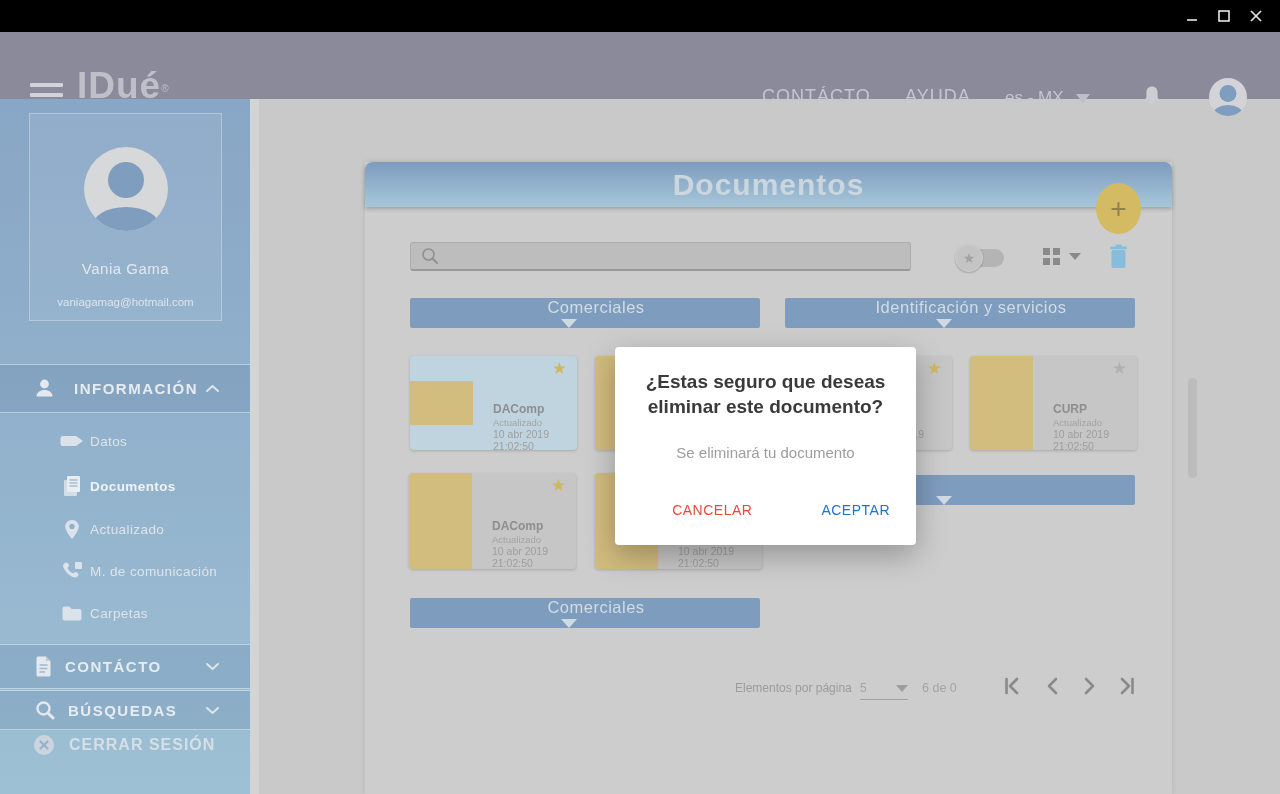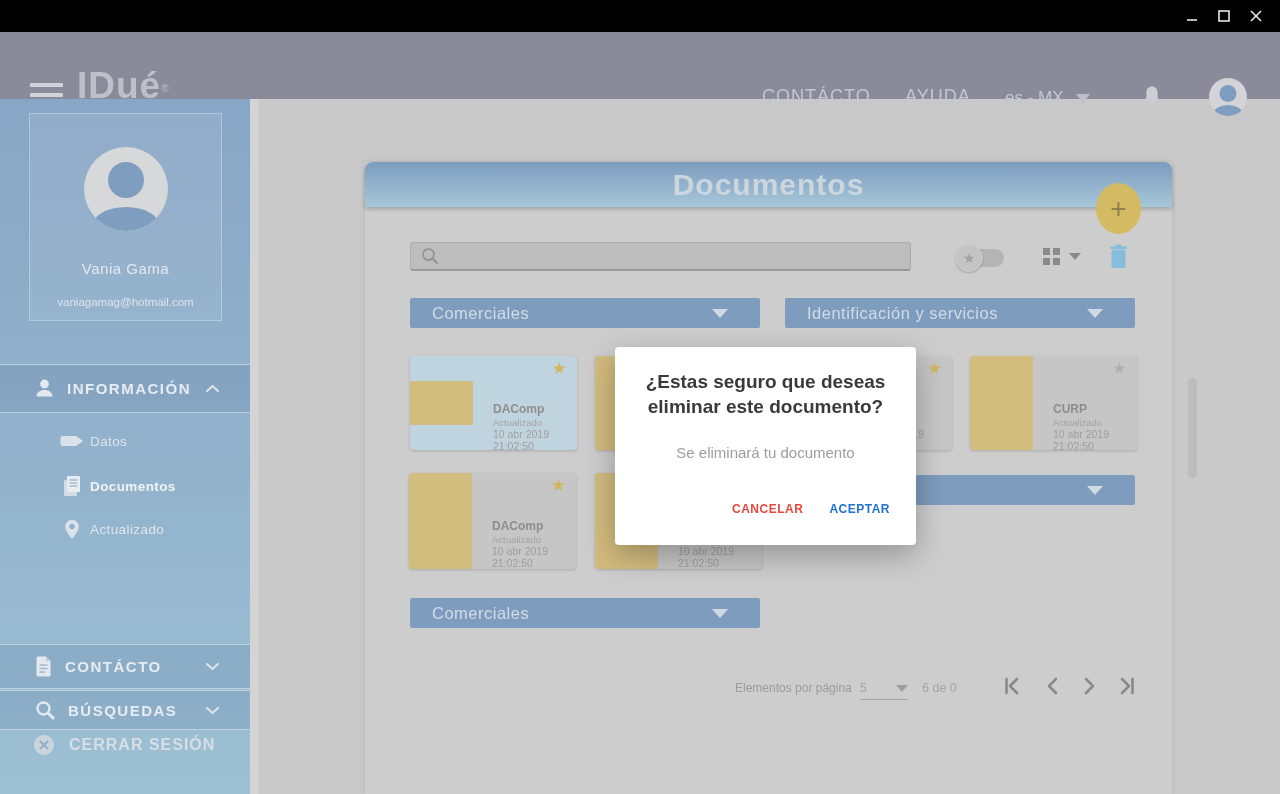--- a/index.html
+++ b/index.html
@@ -70,21 +70,21 @@
   .fav-toggle { position:absolute; left:590px; top:82px; width:50px; height:28px; cursor:pointer; }
   .fav-toggle .pill { position:absolute; left:14px; top:5px; width:35px; height:18px; border-radius:9px; background:#b4b4b4; }
   .fav-toggle .knob { position:absolute; left:0; top:0; width:28px; height:28px; border-radius:50%; background:#c4c4c4; border:1px solid #cecece; box-shadow:0 1px 2px rgba(0,0,0,0.2); display:flex; align-items:center; justify-content:center; color:#a2a2a2; font-size:14px; }
 
   .grid-btn { position:absolute; left:678px; top:86px; display:flex; align-items:center; cursor:pointer; }
   .grid-ico { width:17px; height:17px; display:grid; grid-template-columns:7px 7px; grid-template-rows:7px 7px; gap:3px; }
   .grid-ico i { background:#8a8a8a; }
   .grid-btn .tri { border-left-width:6px; border-right-width:6px; border-top-width:7px; border-top-color:#8a8a8a; margin-left:9px; }
   .trash-btn { position:absolute; left:744px; top:82px; cursor:pointer; }
 
-  .filter-bar { position:absolute; width:350px; height:30px; background:#7e9cbe; border-radius:2px; display:flex; align-items:center; cursor:pointer; }
+  .filter-bar { position:absolute; width:350px; height:30px; background:#7e9cbe; border-radius:2px; display:flex; align-items:center; cursor:pointer;flex-direction:column; }
   .filter-bar .flabel { margin-left:22px; font-size:16.5px; color:#d2dce5; letter-spacing:0.5px; flex:1; }
   .filter-bar .tri { border-left-width:8px; border-right-width:8px; border-top-width:9px; border-top-color:#d0dae3; margin-right:32px; }
 
   .card { position:absolute; width:167px; background:#c6c6c6; border-radius:4px; box-shadow:0 1px 3px rgba(0,0,0,0.18); cursor:pointer; }
   .card.blue { background:#c0d4df; }
   .card-img { position:absolute; left:0; background:#d2bc7e; }
   .card-img.full { top:0; bottom:0; width:63px; border-radius:4px 0 0 4px; }
   .card-img.inset { top:25px; width:63px; height:44px; }
   .card-star { position:absolute; right:10px; top:2px; font-size:17px; color:#d0b75f; }
   .card-star.gray { color:#b1b1b1; }
@@ -101,21 +101,21 @@
   .pg-nav { position:absolute; top:0; cursor:pointer; }
   .pg-nav svg { stroke:#8a8a8a; stroke-width:2.6; fill:none; stroke-linecap:round; stroke-linejoin:round; }
 
   .scrollbar-thumb { position:absolute; left:1188px; top:378px; width:9px; height:100px; border-radius:5px; background:#bcbcbc; cursor:pointer; }
 
   
   .modal { position:absolute; left:615px; top:347px; width:301px; height:198px; background:#fff; border-radius:4px; box-shadow:0 10px 30px rgba(0,0,0,0.28); z-index:50; }
   .modal-title { position:absolute; left:18px; top:22px; width:265px; text-align:center; font-size:19px; font-weight:bold; color:#3a3a3a; line-height:25px; }
   .modal-msg { position:absolute; left:0; top:97px; width:100%; text-align:center; font-size:15px; color:#9d9d9d; }
   .modal-actions { position:absolute; right:26px; top:155px; display:flex; gap:26px; }
-  .modal-btn { font-size:12px; font-weight:bold; letter-spacing:0.5px; cursor:pointer; background:none; border:none; font-family:"Liberation Sans",sans-serif; }
+  .modal-btn { font-size:14px; font-weight:normal; letter-spacing:0.5px; cursor:pointer; background:none; border:none; font-family:"Liberation Sans",sans-serif;margin-left:43px; }
   .modal-btn.cancel { color:#e7493e; }
   .modal-btn.accept { color:#2071d3; }
 
   svg.ic { display:block; }
 </style>
 </head>
 <body>
 
 <div id="app">
 
@@ -168,21 +168,21 @@
   <div class="sidebar">
     <div class="profile-card">
       <div class="avatar avatar-profile">
         <span class="head"></span>
         <span class="shoulders"></span>
       </div>
       <div class="profile-name">Vania Gama</div>
       <div class="profile-email">vaniagamag@hotmail.com</div>
     </div>
 
-    <div class="side-band" style="top:265px; height:49px;">
+    <div class="side-band" style="top:265px; height:49px;text-align:center;">
       <span class="band-icon">
         <svg class="ic" width="19" height="20" viewBox="0 0 19 20">
             <circle cx="9.5" cy="5" r="4.4" fill="#e3e9ef"></circle>
             <path d="M1.5 17.5c0-4 3.6-6.5 8-6.5s8 2.5 8 6.5z" fill="#e3e9ef"></path>
           </svg>
       </span>
       <span class="band-label">INFORMACIÓN</span>
       <span class="chev">
         <svg class="ic" width="15" height="9" viewBox="0 0 15 9">
             <polyline points="2,7 7.5,2 13,7" fill="none" stroke="#dfe6ec" stroke-width="2" stroke-linecap="round"></polyline>
@@ -212,20 +212,37 @@
     </div>
     <div class="side-item" style="top:414px;">
       <span class="item-icon">
         <svg class="ic" width="16" height="21" viewBox="0 0 16 21">
             <path d="M8 1C4.1 1 1.2 3.9 1.2 7.6 1.2 12.6 8 20 8 20s6.8-7.4 6.8-12.4C14.8 3.9 11.9 1 8 1z" fill="#dbe2e9"></path>
             <circle cx="8" cy="7.4" r="2.6" fill="#8fb0cb"></circle>
           </svg>
       </span>
       <span class="item-label">Actualizado</span>
     </div>
+    <div class="side-item" style="top:456px;">
+      <span class="item-icon">
+        <svg class="ic" width="21" height="20" viewBox="0 0 21 20">
+            <path d="M4.5 1.5c1 0 2.5 1.7 2.5 3 0 1-1.3 1.7-1.3 2.6 0 1.5 3.7 5.2 5.2 5.2.9 0 1.6-1.3 2.6-1.3 1.3 0 3 1.5 3 2.5s-1.7 3-3.4 3C8.6 16.5 1 8.9 1 4.4c0-1.2 2.2-2.9 3.5-2.9z" fill="#dbe2e9"></path>
+            <rect x="13" y="1" width="7" height="7" rx="1" fill="#dbe2e9"></rect>
+          </svg>
+      </span>
+      <span class="item-label">M. de comunicación</span>
+    </div>
+    <div class="side-item" style="top:498px;">
+      <span class="item-icon">
+        <svg class="ic" width="22" height="17" viewBox="0 0 22 17">
+            <path d="M1.5 3.5A2 2 0 0 1 3.5 1.5h5l2 2.5h8a2 2 0 0 1 2 2v7.5a2 2 0 0 1-2 2h-15a2 2 0 0 1-2-2z" fill="#dbe2e9"></path>
+          </svg>
+      </span>
+      <span class="item-label">Carpetas</span>
+    </div>
 
     <div class="side-band" style="top:545px; height:45px;">
       <span class="band-icon">
         <svg class="ic" width="17" height="21" viewBox="0 0 17 21">
             <path d="M1.5 2a1.5 1.5 0 0 1 1.5-1.5h8l4.5 4.5V19a1.5 1.5 0 0 1-1.5 1.5H3A1.5 1.5 0 0 1 1.5 19z" fill="#e3e9ef"></path>
             <path d="M11 .5 15.5 5H11z" fill="#b8cbdb"></path>
             <line x1="4.5" y1="9" x2="12.5" y2="9" stroke="#9fb9cf" stroke-width="1.5"></line>
             <line x1="4.5" y1="12.5" x2="12.5" y2="12.5" stroke="#9fb9cf" stroke-width="1.5"></line>
             <line x1="4.5" y1="16" x2="10" y2="16" stroke="#9fb9cf" stroke-width="1.5"></line>
           </svg>

